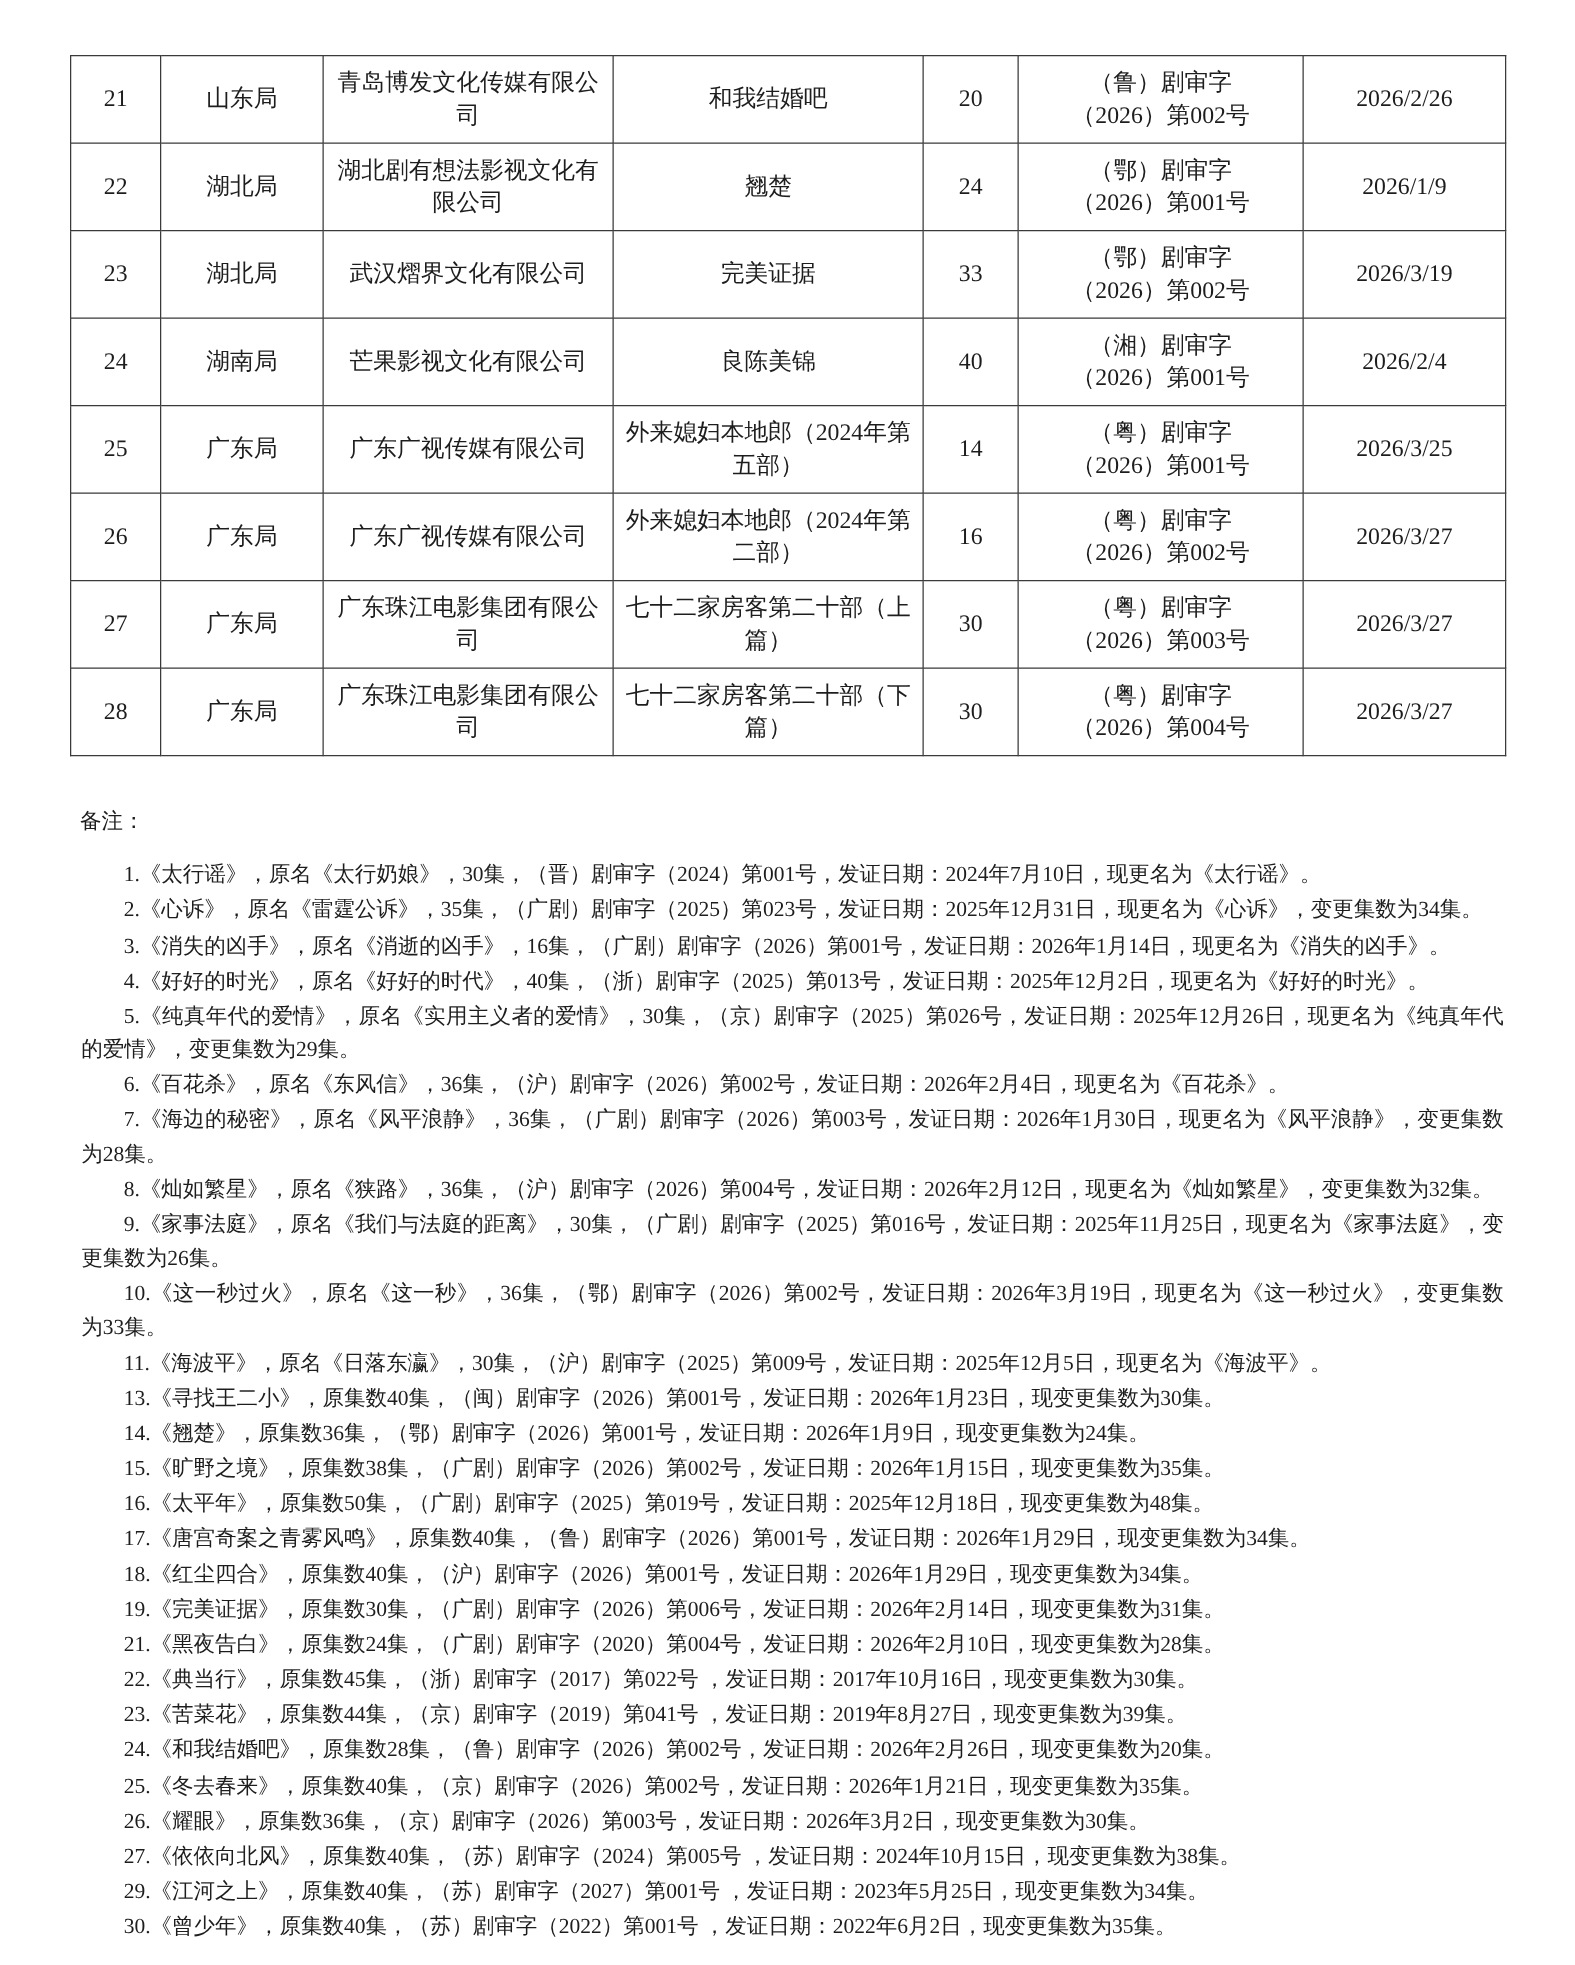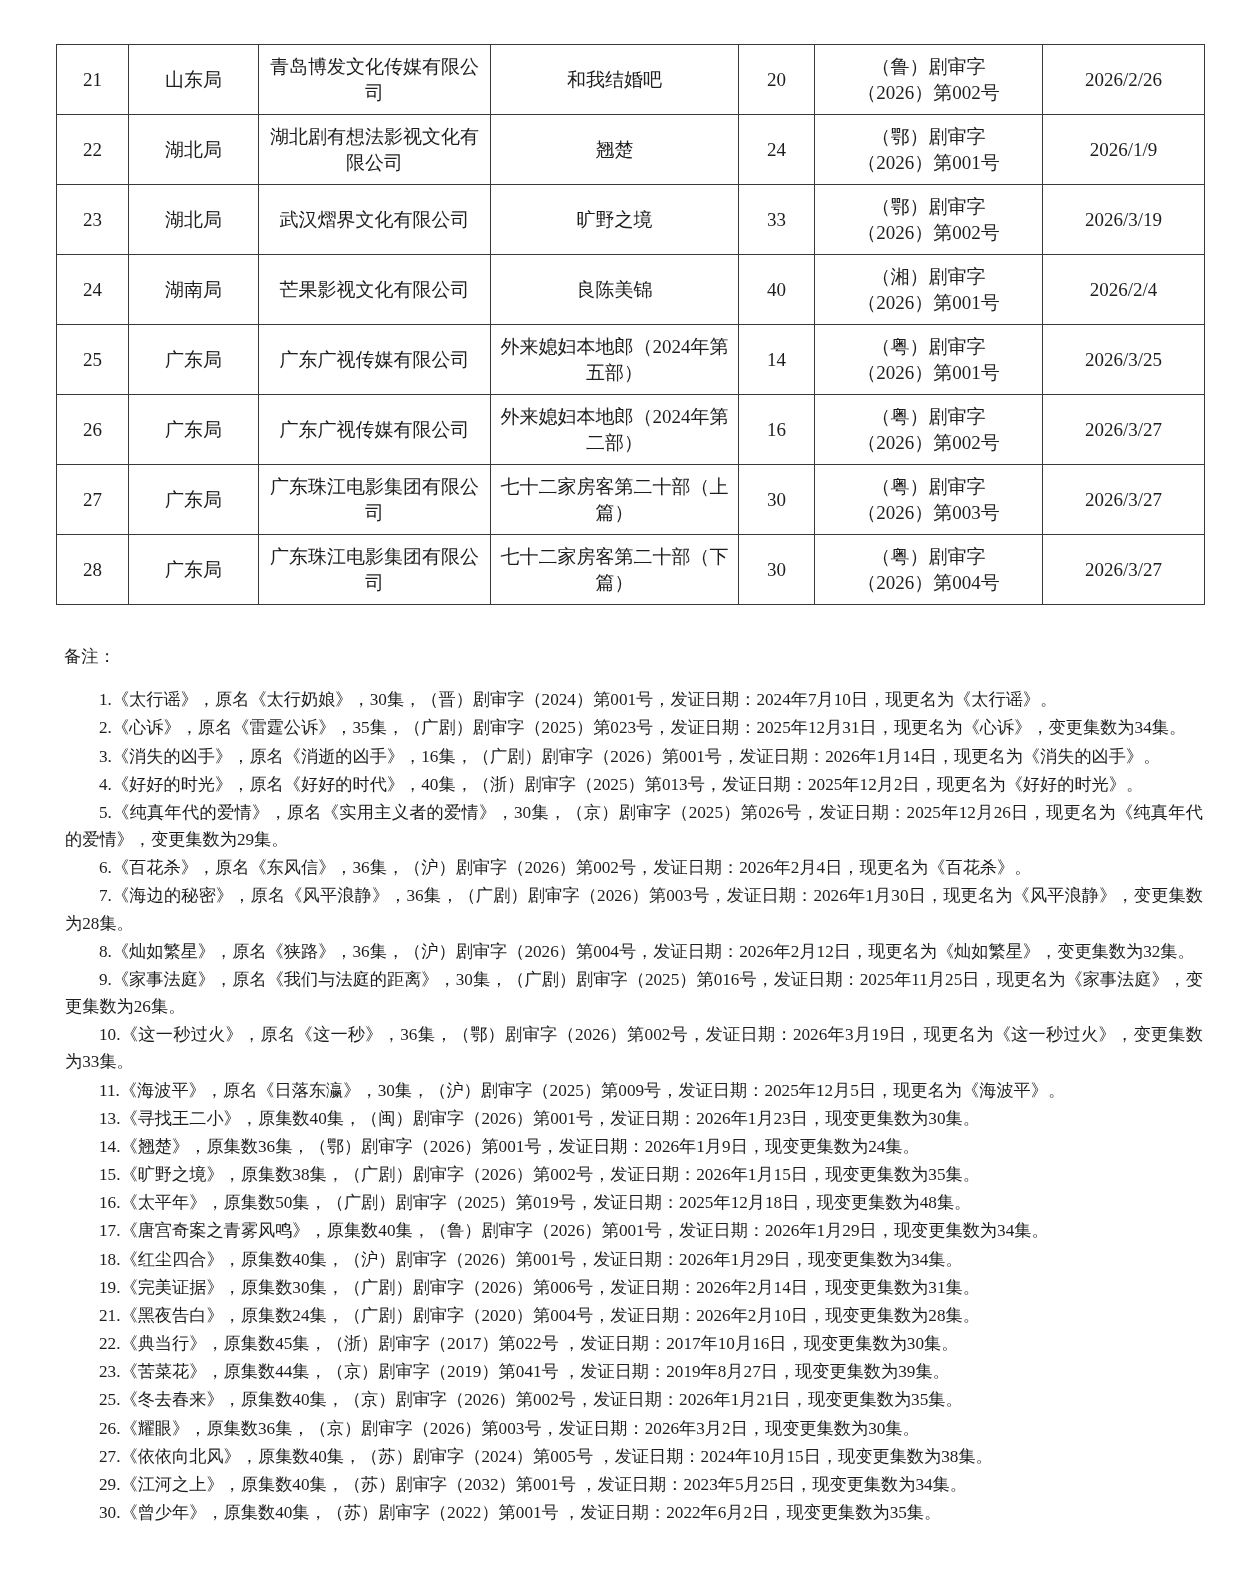--- a/index.html
+++ b/index.html
@@ -107,21 +107,21 @@
           <td>
             <span class="cert-line">（鄂）剧审字</span>
             <span class="cert-line">（2026）第001号</span>
           </td>
           <td class="num">2026/1/9</td>
         </tr>
         <tr>
           <td class="num">23</td>
           <td>湖北局</td>
           <td>武汉熠界文化有限公司</td>
-          <td>旷野之境</td>
+          <td>完美证据</td>
           <td class="num">33</td>
           <td>
             <span class="cert-line">（鄂）剧审字</span>
             <span class="cert-line">（2026）第002号</span>
           </td>
           <td class="num">2026/3/19</td>
         </tr>
         <tr>
           <td class="num">24</td>
           <td>湖南局</td>
@@ -202,21 +202,22 @@
         <p class="note-item">13.《寻找王二小》，原集数40集，（闽）剧审字（2026）第001号，发证日期：2026年1月23日，现变更集数为30集。</p>
         <p class="note-item">14.《翘楚》，原集数36集，（鄂）剧审字（2026）第001号，发证日期：2026年1月9日，现变更集数为24集。</p>
         <p class="note-item">15.《旷野之境》，原集数38集，（广剧）剧审字（2026）第002号，发证日期：2026年1月15日，现变更集数为35集。</p>
         <p class="note-item">16.《太平年》，原集数50集，（广剧）剧审字（2025）第019号，发证日期：2025年12月18日，现变更集数为48集。</p>
         <p class="note-item">17.《唐宫奇案之青雾风鸣》，原集数40集，（鲁）剧审字（2026）第001号，发证日期：2026年1月29日，现变更集数为34集。</p>
         <p class="note-item">18.《红尘四合》，原集数40集，（沪）剧审字（2026）第001号，发证日期：2026年1月29日，现变更集数为34集。</p>
         <p class="note-item">19.《完美证据》，原集数30集，（广剧）剧审字（2026）第006号，发证日期：2026年2月14日，现变更集数为31集。</p>
         <p class="note-item">21.《黑夜告白》，原集数24集，（广剧）剧审字（2020）第004号，发证日期：2026年2月10日，现变更集数为28集。</p>
         <p class="note-item">22.《典当行》，原集数45集，（浙）剧审字（2017）第022号 ，发证日期：2017年10月16日，现变更集数为30集。</p>
         <p class="note-item">23.《苦菜花》，原集数44集，（京）剧审字（2019）第041号 ，发证日期：2019年8月27日，现变更集数为39集。</p>
+        <p class="note-item">24.《和我结婚吧》，原集数28集，（鲁）剧审字（2026）第002号，发证日期：2026年2月26日，现变更集数为20集。</p>
         <p class="note-item">25.《冬去春来》，原集数40集，（京）剧审字（2026）第002号，发证日期：2026年1月21日，现变更集数为35集。</p>
         <p class="note-item">26.《耀眼》，原集数36集，（京）剧审字（2026）第003号，发证日期：2026年3月2日，现变更集数为30集。</p>
         <p class="note-item">27.《依依向北风》，原集数40集，（苏）剧审字（2024）第005号 ，发证日期：2024年10月15日，现变更集数为38集。</p>
-        <p class="note-item">29.《江河之上》，原集数40集，（苏）剧审字（2032）第001号 ，发证日期：2023年5月25日，现变更集数为34集。</p>
+        <p class="note-item">29.《江河之上》，原集数40集，（苏）剧审字（2027）第001号 ，发证日期：2023年5月25日，现变更集数为34集。</p>
         <p class="note-item">30.《曾少年》，原集数40集，（苏）剧审字（2022）第001号 ，发证日期：2022年6月2日，现变更集数为35集。</p>
       </div>
   </div>
 
 </div>
 
 </body></html>

